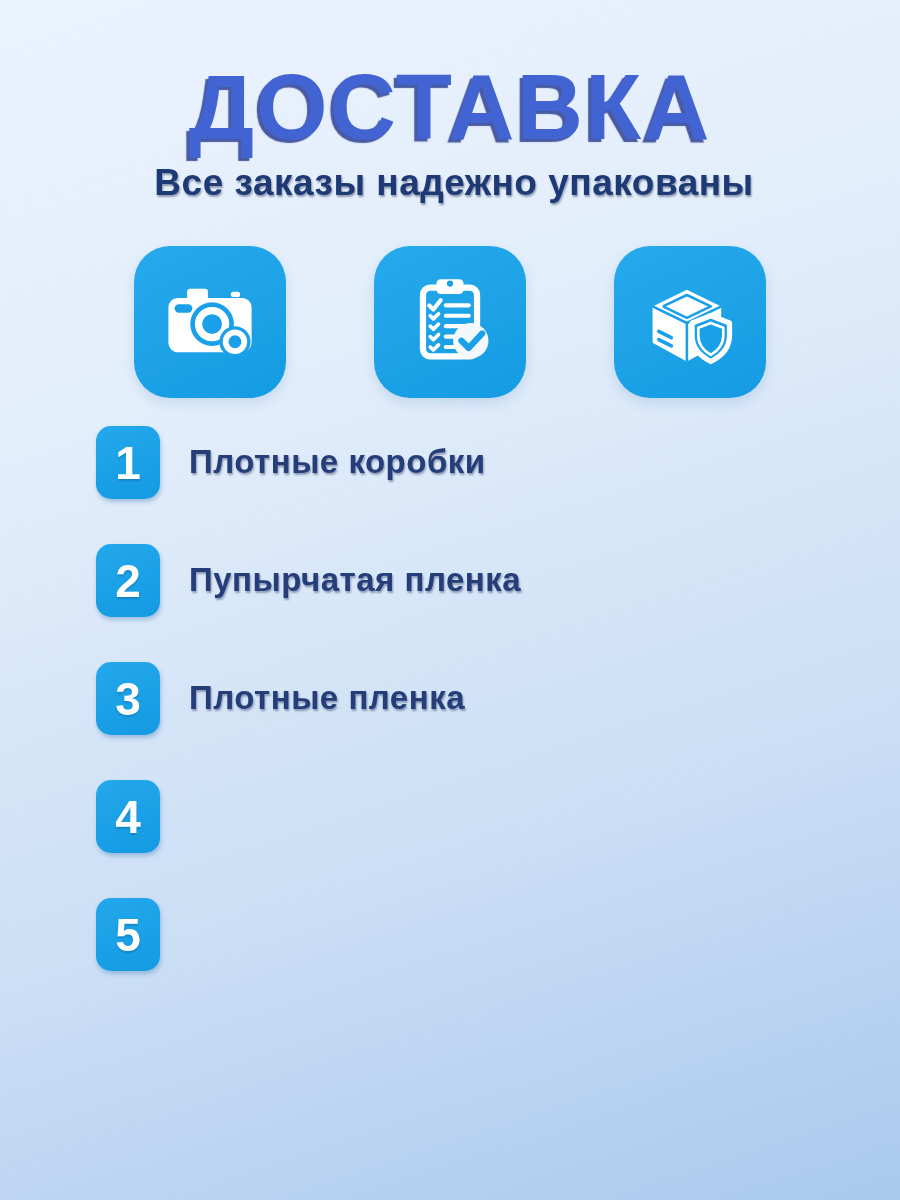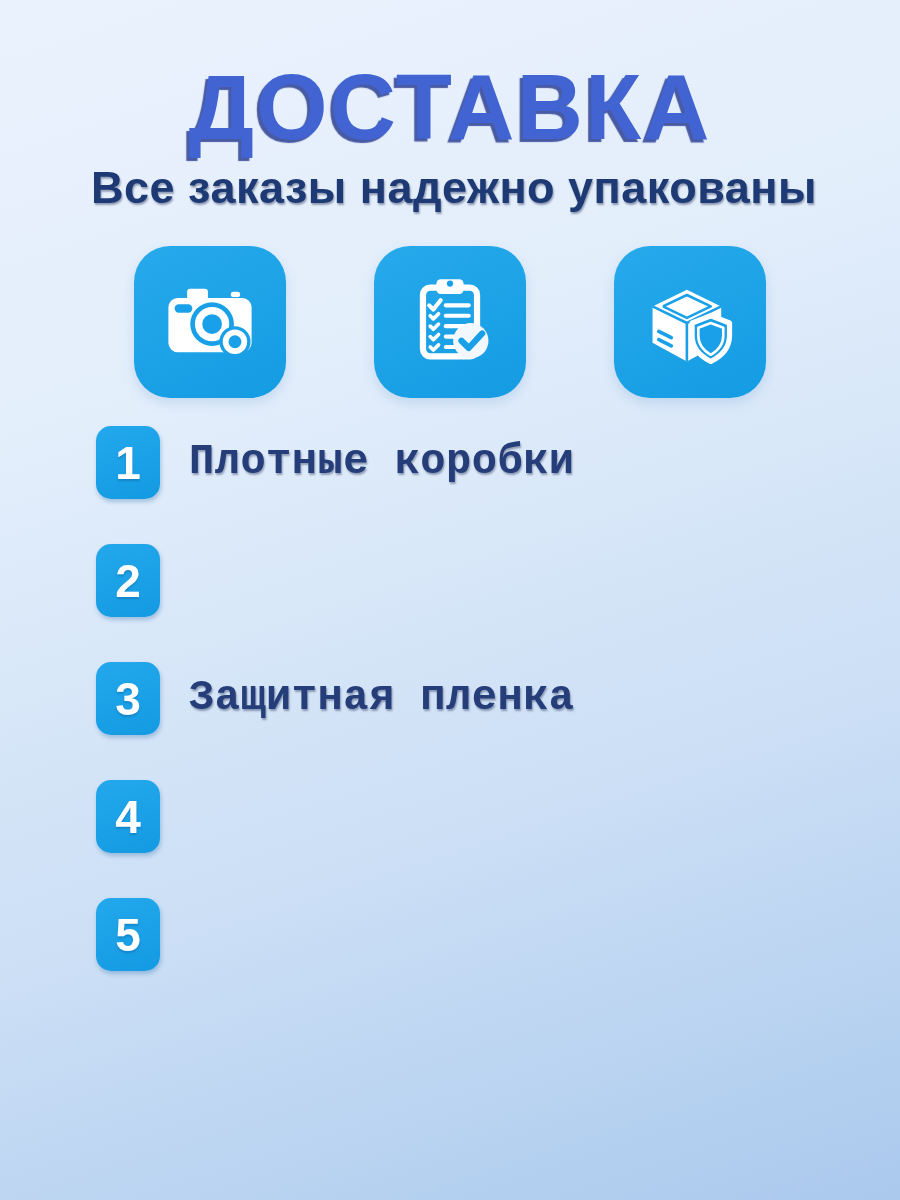--- a/index.html
+++ b/index.html
@@ -22,21 +22,21 @@
     font-weight: 700;
     letter-spacing: 2px;
     color: #4264d2;
     text-shadow: -3px 3px 1px rgba(43, 64, 146, 0.85);
   }
 
   .subtitle {
     position: absolute;
     top: 162px; left: 8px; right: 0;
     text-align: center;
-    font-size: 45px;
+    font-size: 37px;
     font-weight: 700;
     letter-spacing: 0.5px;
     color: #1e3a74;
     text-shadow: 1px 2px 2px rgba(14, 28, 70, 0.4);
   }
 
   .icons {
     position: absolute;
     top: 246px; left: 0;
     width: 100%;
@@ -84,29 +84,28 @@
     color: #ffffff;
     font-size: 46px;
     font-weight: 700;
     display: flex;
     align-items: center;
     justify-content: center;
     text-shadow: 0 2px 2px rgba(0, 60, 110, 0.25);
   }
 
   .label {
-    font-size: 42px;
+    font-size: 33px;
     font-weight: 700;
     line-height: 70px;
     letter-spacing: 0.5px;
     color: #253d79;
     text-shadow: 1px 2px 2px rgba(17, 30, 70, 0.38);
     white-space: pre-line;
     padding-top: 1px;
-    font-family: Liberation Mono, monospace;
   }
 </style>
 </head>
 <body>
 
 <div class="page">
 
   <div class="title">ДОСТАВКА</div>
   <div class="subtitle">Все заказы надежно упакованы</div>
 
@@ -164,25 +163,26 @@
 
   <div class="list">
 
     <div class="item">
       <div class="badge">1</div>
       <div class="label">Плотные коробки</div>
     </div>
 
     <div class="item">
       <div class="badge">2</div>
+      <div class="label">Пупырчатая пленка</div>
     </div>
 
     <div class="item">
       <div class="badge">3</div>
-      <div class="label">Защитная пленка</div>
+      <div class="label">Плотные пленка</div>
     </div>
 
     <div class="item">
       <div class="badge">4</div>
     </div>
 
     <div class="item">
       <div class="badge">5</div>
     </div>
 

